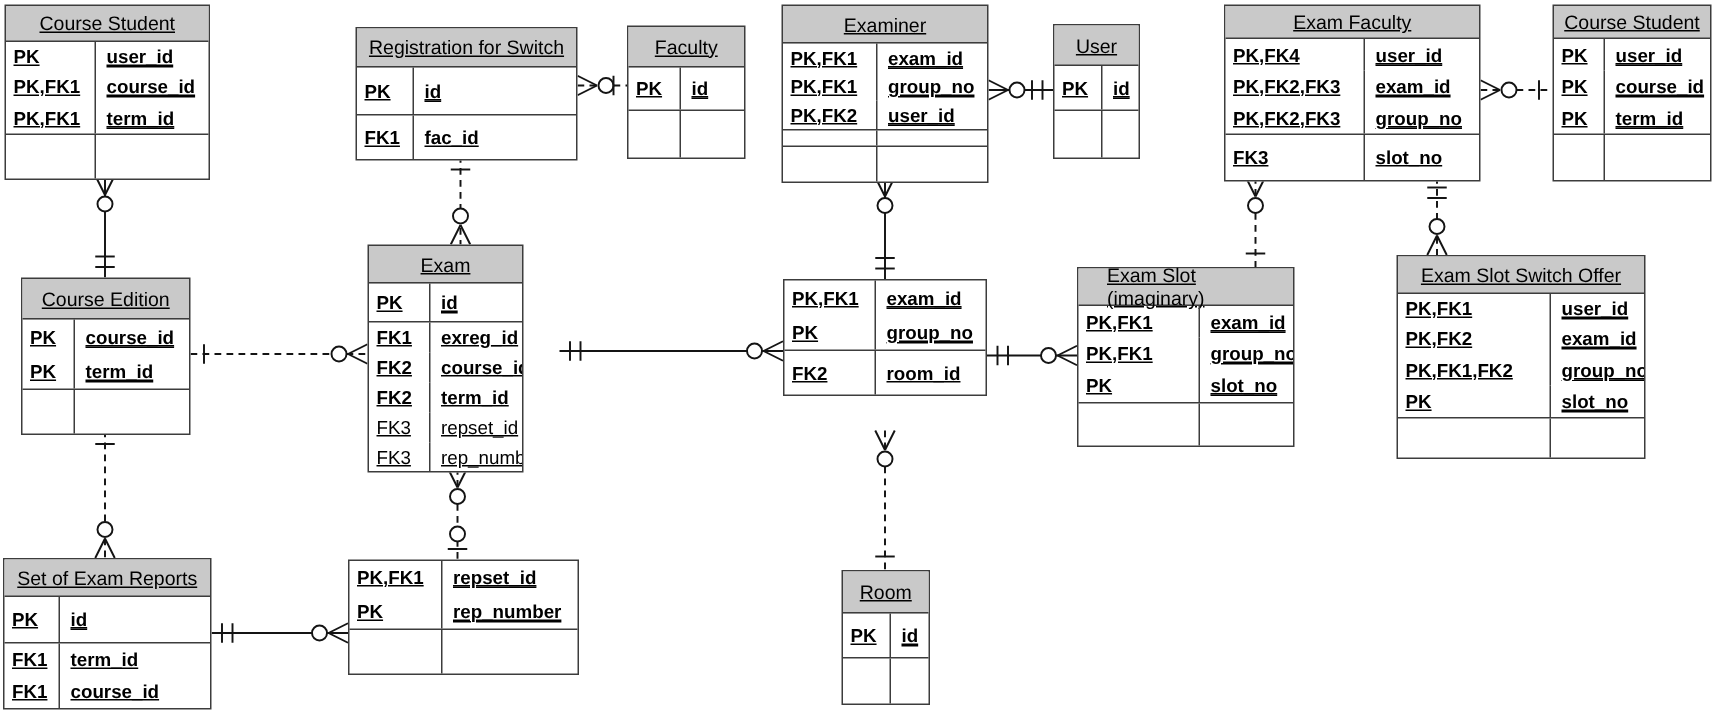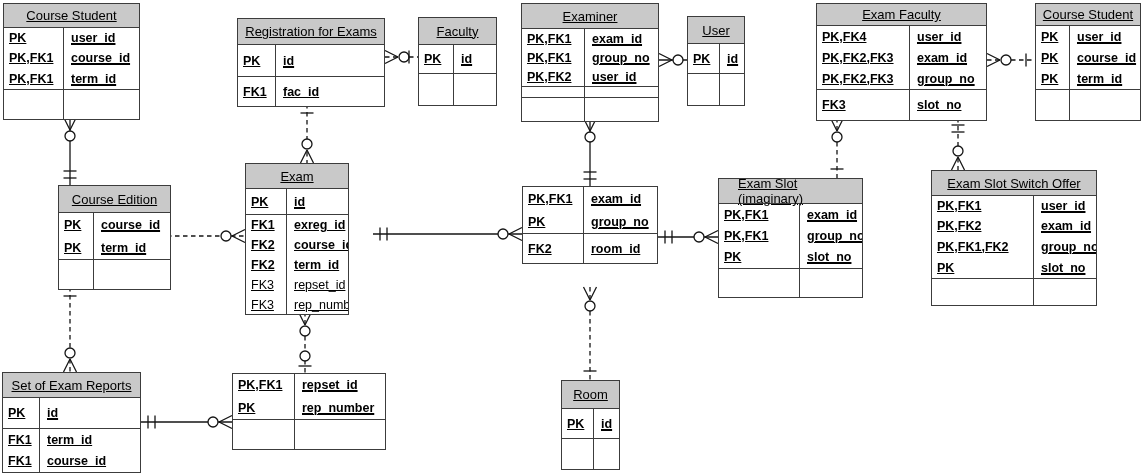--- a/index.html
+++ b/index.html
@@ -175,21 +175,21 @@
       </div>
       <div class="section">
         <div class="row" style="height: 29px;">
       <div class="cell cell-key" style="width: 59px;"></div>
       <div class="cell cell-name"></div>
     </div>
       </div>
     </div>
     <div class="entity" style="left: 237px; top: 18px; width: 148px;">
       <div class="entity-header" style="height: 26px;">
-        <span>Registration for Exams</span>
+        <span>Registration for Switch</span>
       </div>
     <div class="section">
         <div class="row" style="height: 31px;">
       <div class="cell cell-key" style="width: 37px;">PK</div>
       <div class="cell cell-name u">id</div>
     </div>
       </div>
       <div class="section">
         <div class="row" style="height: 29px;">
       <div class="cell cell-key" style="width: 37px;">FK1</div>
@@ -238,21 +238,21 @@
       <div class="cell cell-name"></div>
     </div>
       </div>
       <div class="section">
         <div class="row" style="height: 23px;">
       <div class="cell cell-key" style="width: 62px;"></div>
       <div class="cell cell-name"></div>
     </div>
       </div>
     </div>
-    <div class="entity" style="left: 687px; top: 16px; width: 58px;">
+    <div class="entity" style="left: 702px; top: 16px; width: 58px;">
       <div class="entity-header" style="height: 27px;">
         <span>User</span>
       </div>
     <div class="section">
         <div class="row" style="height: 29px;">
       <div class="cell cell-key" style="width: 31px;">PK</div>
       <div class="cell cell-name u">id</div>
     </div>
       </div>
       <div class="section">
@@ -305,21 +305,21 @@
       <div class="cell cell-name u">term_id</div>
     </div>
       </div>
       <div class="section">
         <div class="row" style="height: 30px;">
       <div class="cell cell-key" style="width: 33px;"></div>
       <div class="cell cell-name"></div>
     </div>
       </div>
     </div>
-    <div class="entity" style="left: 14px; top: 185px; width: 113px; margin-left: 44px;">
+    <div class="entity" style="left: 14px; top: 185px; width: 113px;">
       <div class="entity-header" style="height: 27px;">
         <span>Course Edition</span>
       </div>
     <div class="section">
         <div class="row" style="height: 23px;">
       <div class="cell cell-key" style="width: 34px;">PK</div>
       <div class="cell cell-name u">course_id</div>
     </div>
         <div class="row" style="height: 23px;">
       <div class="cell cell-key" style="width: 34px;">PK</div>

